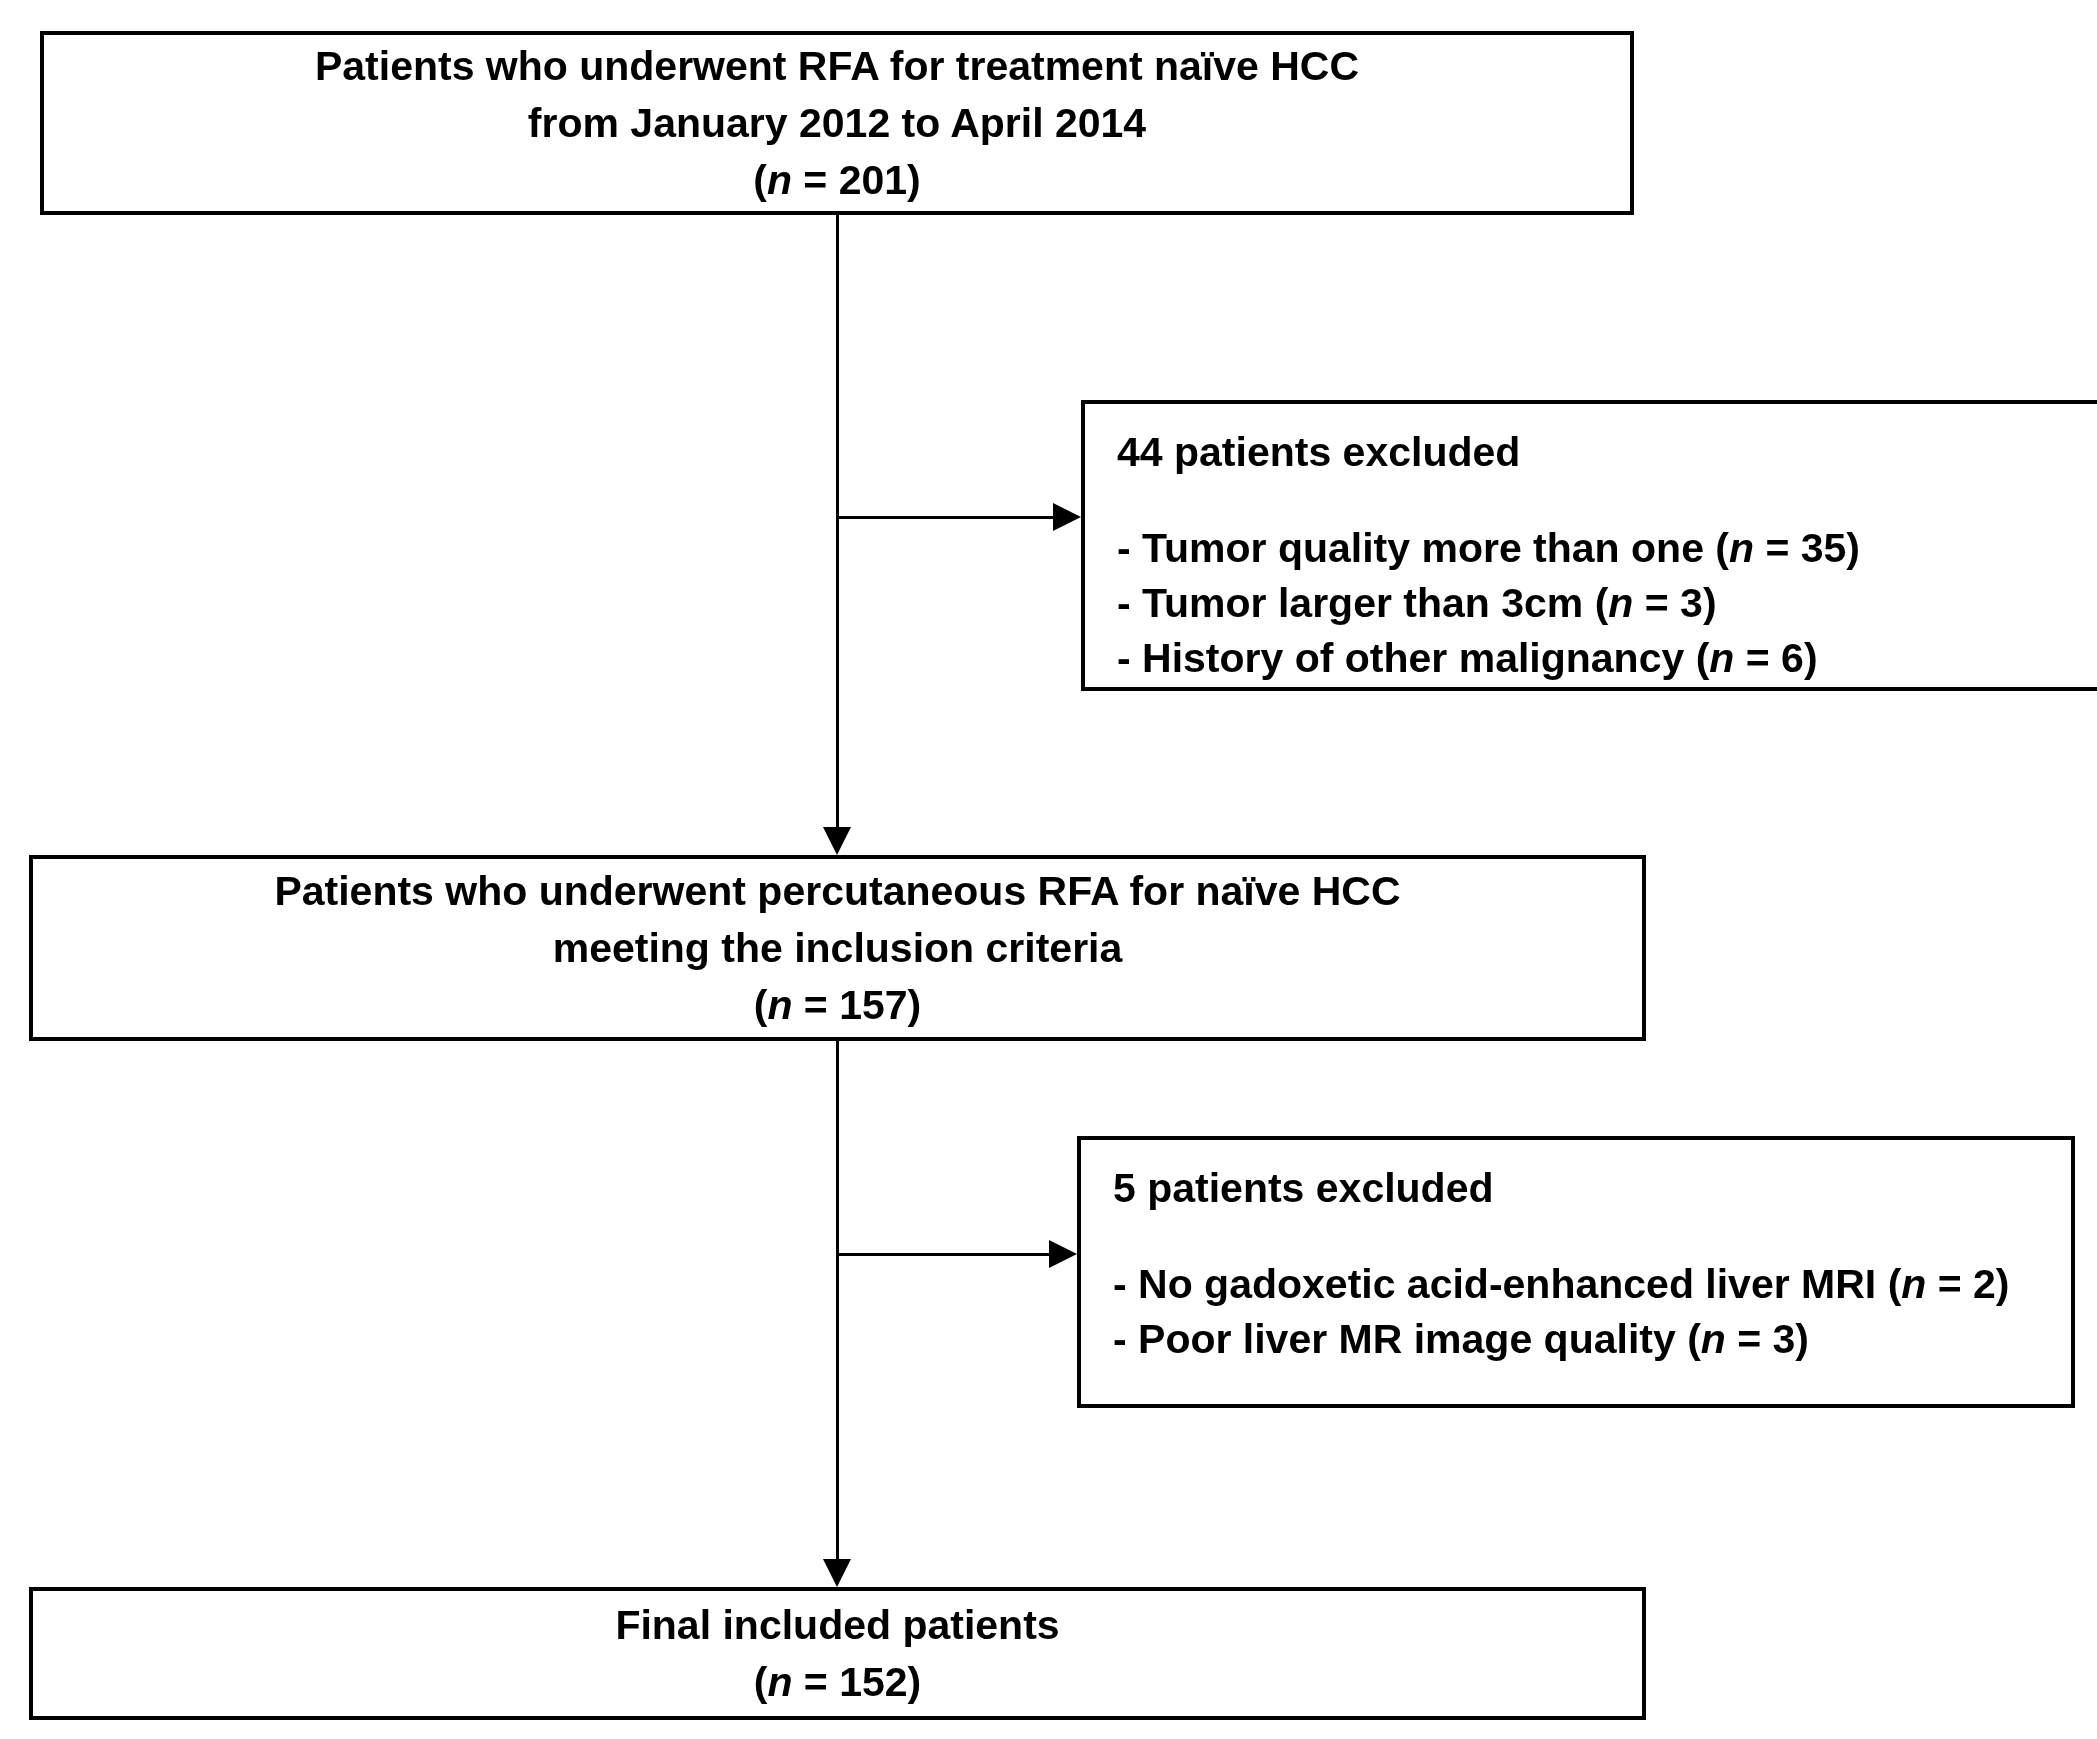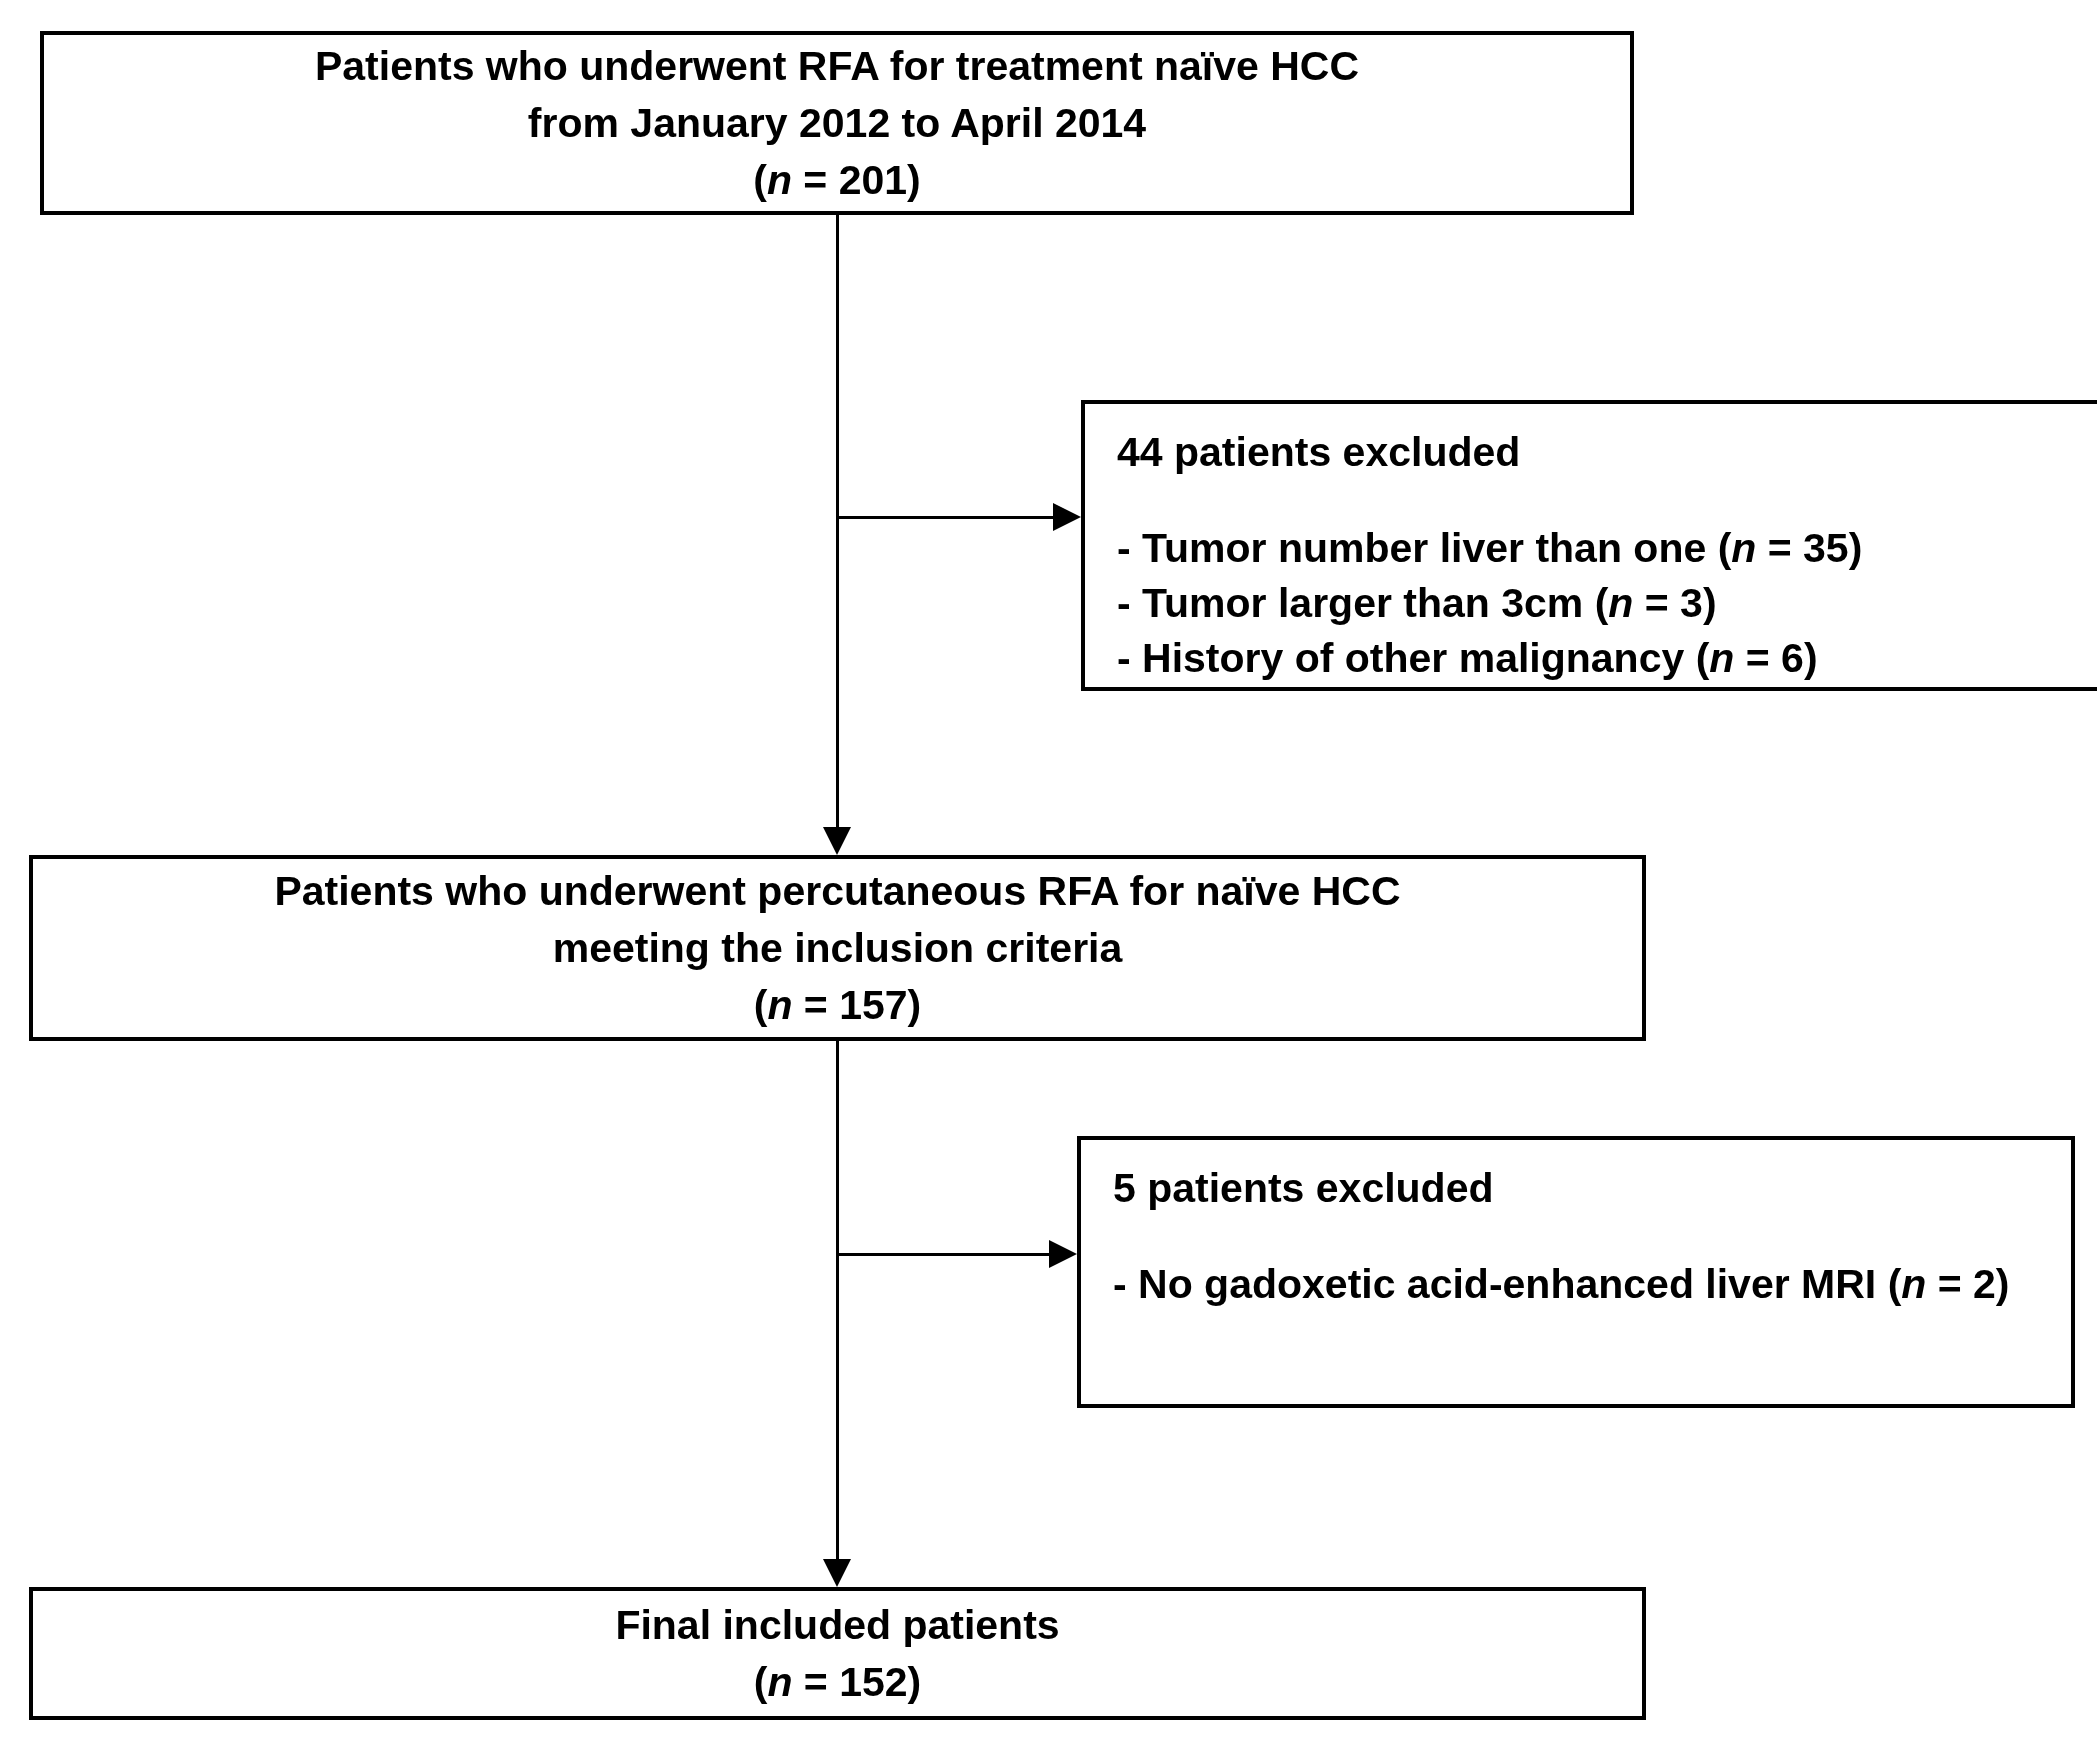--- a/index.html
+++ b/index.html
@@ -97,41 +97,42 @@
 
   <div class="vline" id="vline1"></div>
   <div class="arrowhead-down" id="ah-down1"></div>
 
   <div class="hline" id="hline1"></div>
   <div class="arrowhead-right" id="ah-right1"></div>
 
   <div class="box excl" id="box-excl1">
     <div class="line">44 patients excluded</div>
     <div class="spacer"></div>
-    <div class="line"><span>- Tumor number liver than one </span><span>(</span><i>n</i><span> = 35)</span></div>
+    <div class="line"><span>- Tumor quality more than one </span><span>(</span><i>n</i><span> = 35)</span></div>
     <div class="line"><span>- Tumor larger than 3cm </span><span>(</span><i>n</i><span> = 3)</span></div>
     <div class="line"><span>- History of other malignancy </span><span>(</span><i>n</i><span> = 6)</span></div>
   </div>
 
   <div class="box main" id="box-inclusion">
     <div class="line">Patients who underwent percutaneous RFA for naïve HCC</div>
     <div class="line">meeting the inclusion criteria</div>
     <div class="line"><span>(</span><i>n</i><span> = 157)</span></div>
   </div>
 
   <div class="vline" id="vline2"></div>
   <div class="arrowhead-down" id="ah-down2"></div>
 
   <div class="hline" id="hline2"></div>
   <div class="arrowhead-right" id="ah-right2"></div>
 
   <div class="box excl" id="box-excl2">
     <div class="line">5 patients excluded</div>
     <div class="spacer"></div>
     <div class="line"><span>- No gadoxetic acid-enhanced liver MRI </span><span>(</span><i>n</i><span> = 2)</span></div>
+    <div class="line"><span>- Poor liver MR image quality </span><span>(</span><i>n</i><span> = 3)</span></div>
   </div>
 
   <div class="box main" id="box-final">
     <div class="line">Final included patients</div>
     <div class="line"><span>(</span><i>n</i><span> = 152)</span></div>
   </div>
 
 </div>
 
 

